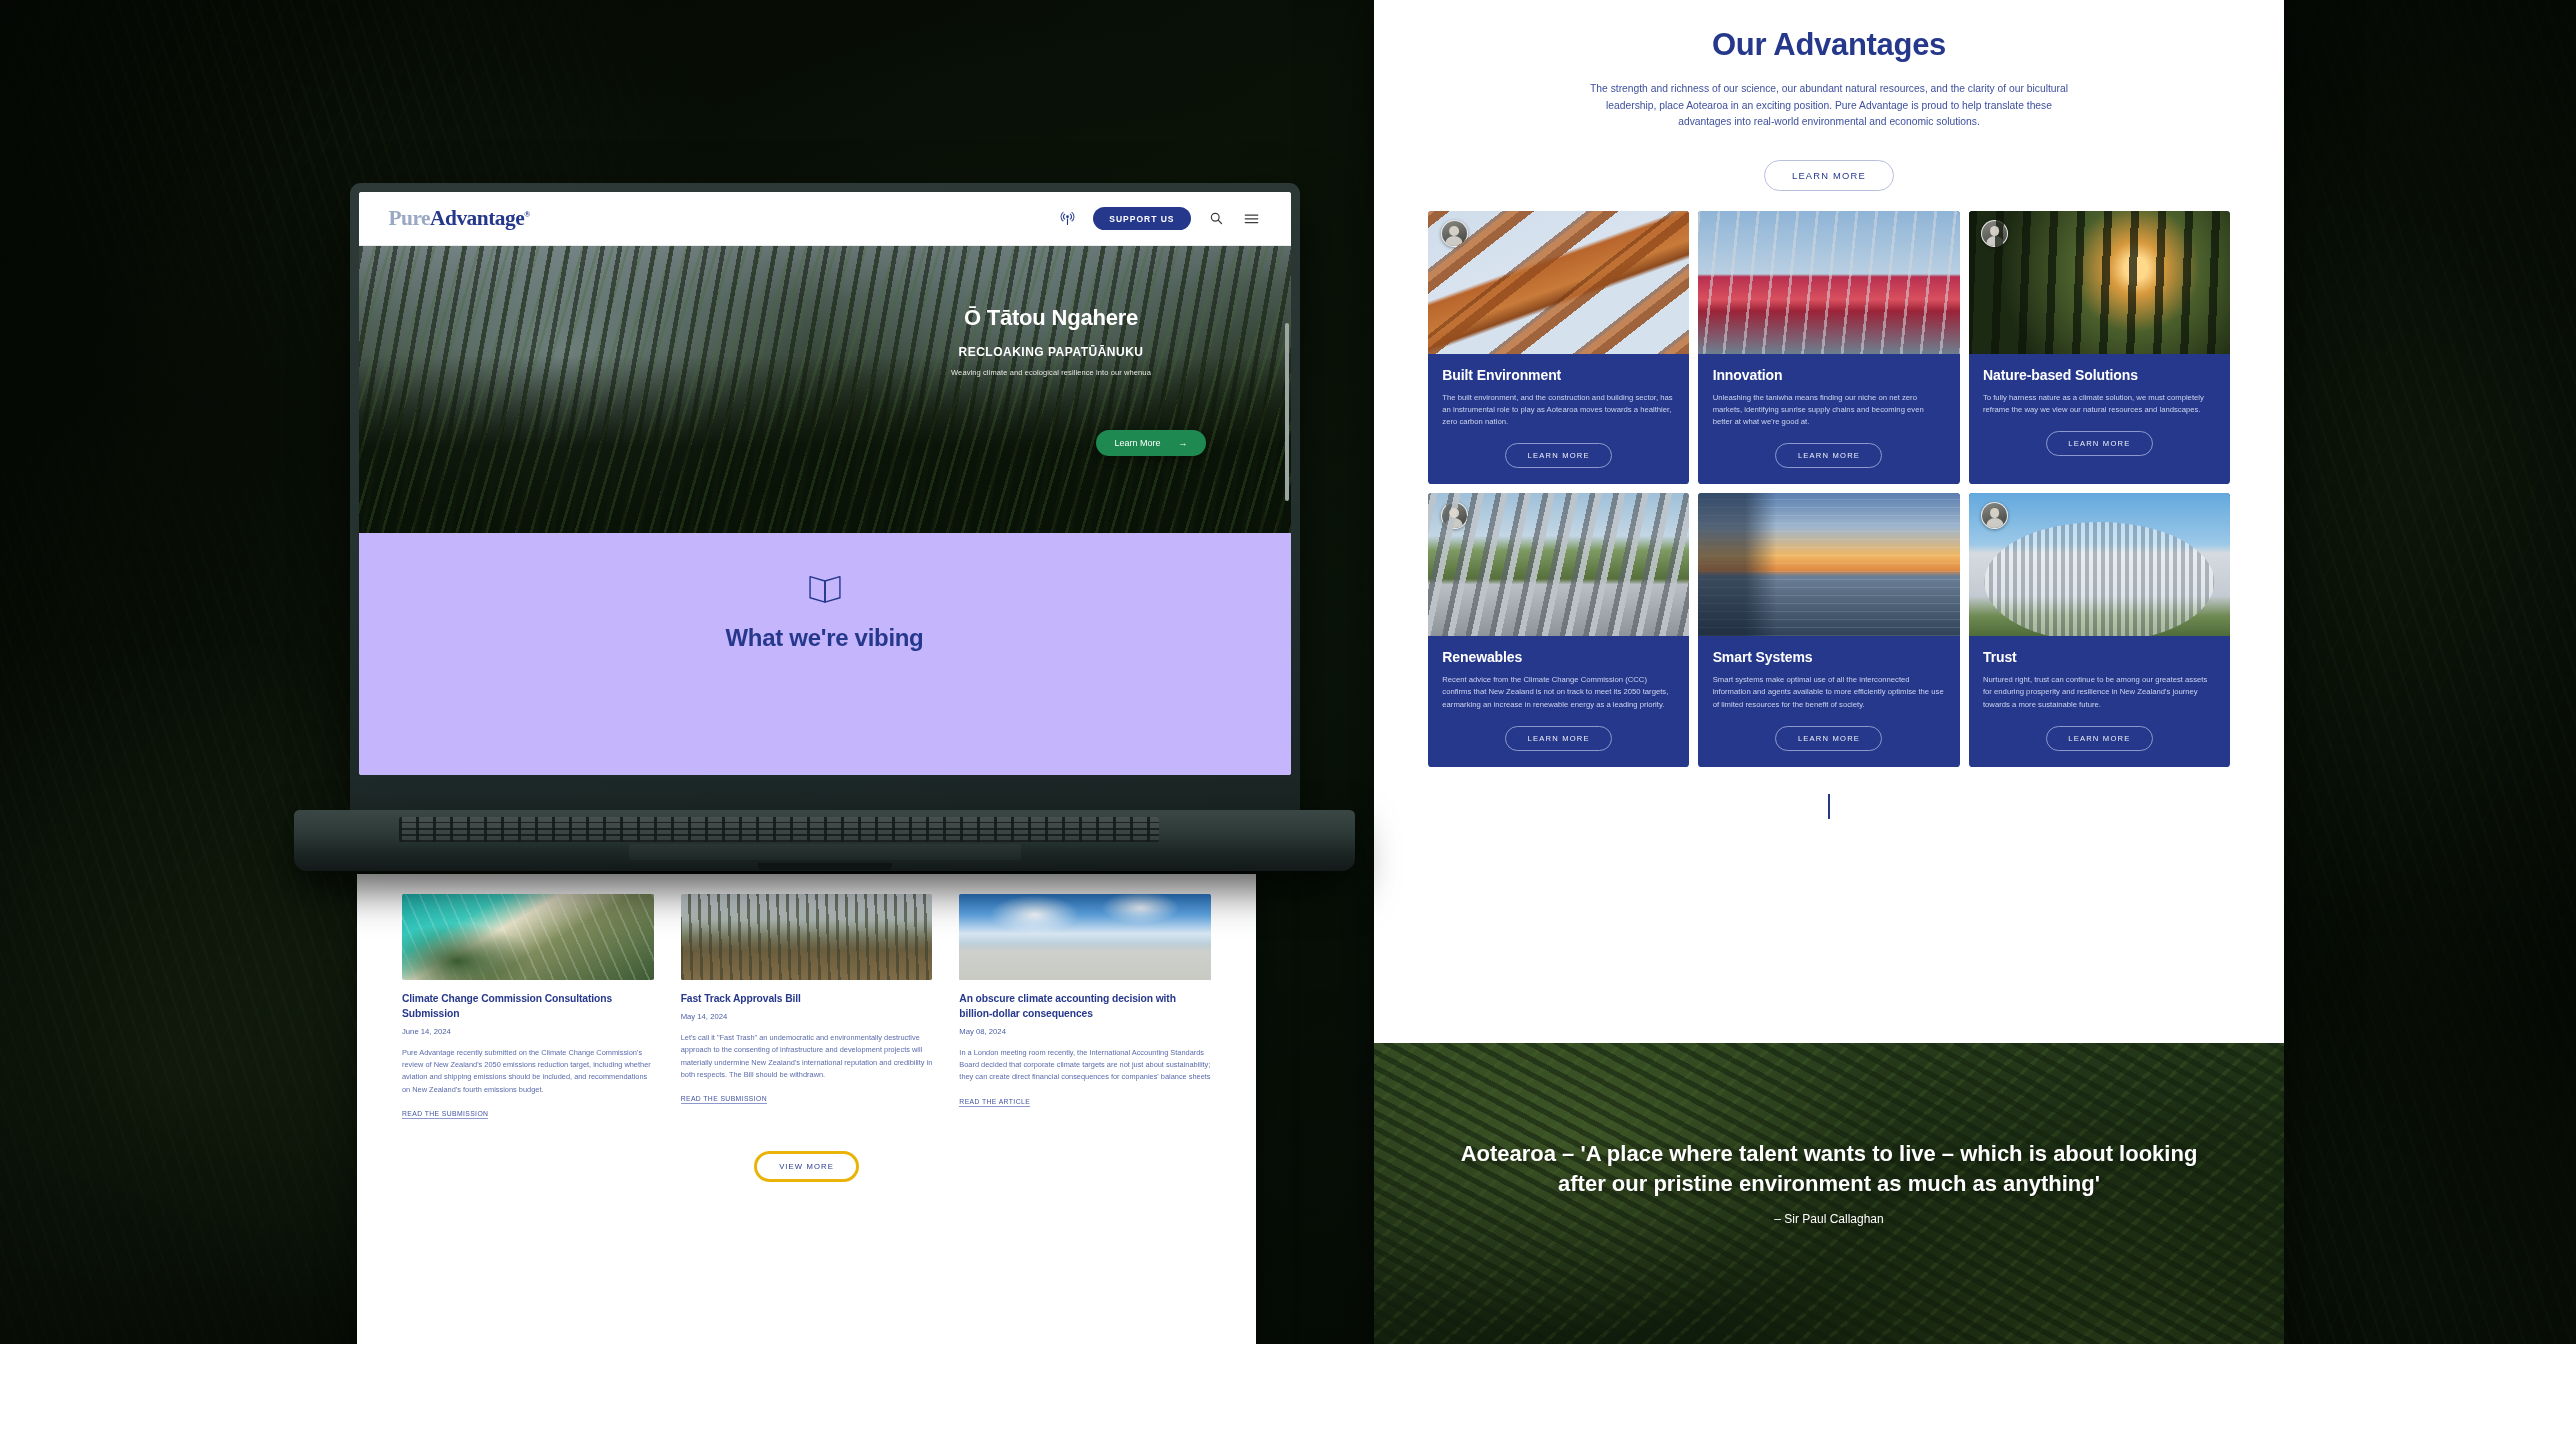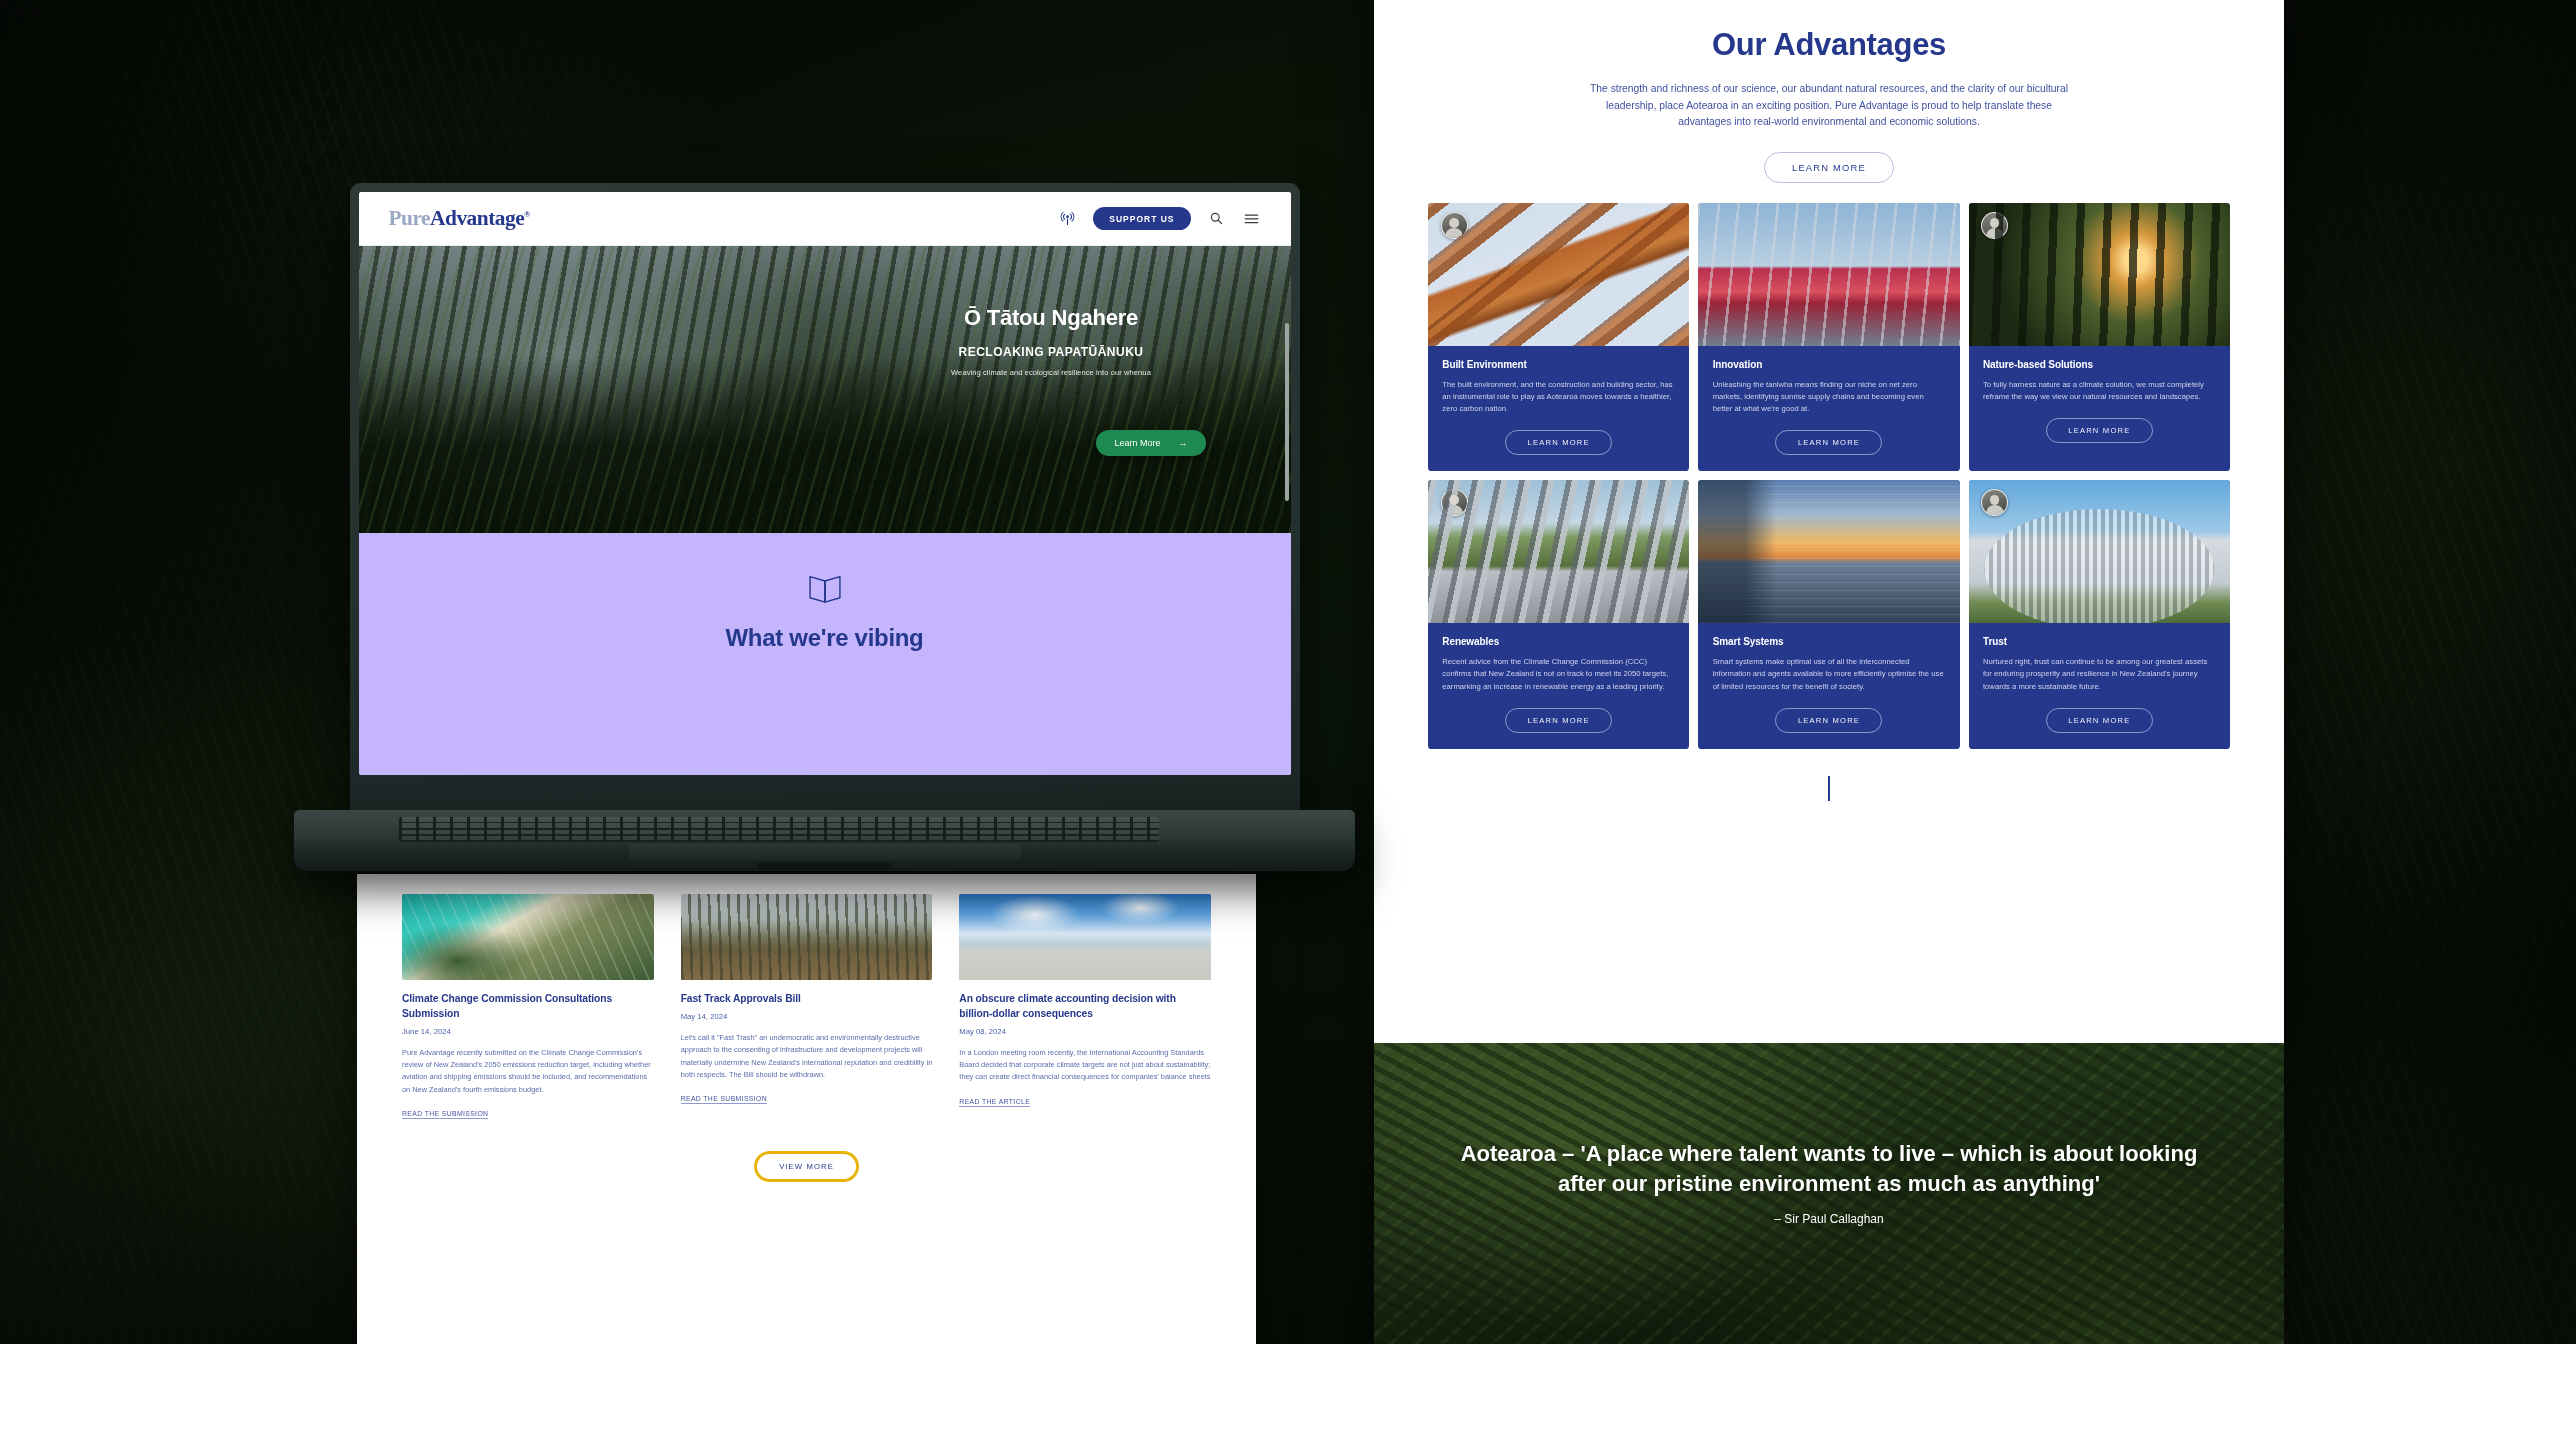--- a/index.html
+++ b/index.html
@@ -53,40 +53,40 @@
     box-shadow: 0 0 54px rgba(0,0,0,.55);
     overflow: hidden;
   }
   .adv-header { padding: 27px 54px 0; text-align: center; }
   .adv-title {
     font-size: 31px; font-weight: 700; color: #26388c;
     letter-spacing: -0.3px; margin-bottom: 18px;
   }
   .adv-sub {
     font-size: 10.3px; line-height: 1.62; color: #3d4f9e;
-    max-width: 500px; margin: 0 auto; font-weight: 400;
+    max-width: 500px; margin: 8px auto; font-weight: 400;
   }
   .btn-outline {
     display: inline-block; margin: 21.4px auto 0;
     border: 1.1px solid #b8c0dd; border-radius: 36px;
     padding: 9px 27px; font-size: 9.4px; letter-spacing: 1.2px;
     color: #26388c; background: #fff; font-weight: 500;
   }
 
   .adv-grid {
     display: grid; grid-template-columns: repeat(3, 1fr);
     gap: 9px; padding: 19.6px 54px 0;
   }
   .adv-card {
     background: #26388c; border-radius: 3.6px; overflow: hidden;
     position: relative; display: flex; flex-direction: column;
   }
   .adv-img { height: 143px; position: relative; }
   .adv-body { padding: 12.5px 14.3px 16px; }
-  .adv-h { font-size: 10px; font-weight: 700; color: #fff; margin-bottom: 9px; letter-spacing: -0.1px;}
+  .adv-h { font-size: 14px; font-weight: 700; color: #fff; margin-bottom: 9px; letter-spacing: -0.1px;}
   .adv-p { font-size: 7.7px; line-height: 1.62; color: #cdd4ee; }
   .adv-learn {
     display:block; margin: 14.3px auto 0; width: 107px; text-align: center;
     border: 0.9px solid #8d99cc; border-radius: 27px; padding: 7.1px 0;
     font-size: 7.6px; letter-spacing: 1.2px; color: #eef1fb;
   }
   .badge {
     position: absolute; left: 12.5px; top: 9px;
     width: 27px; height: 27px; border-radius: 50%;
     border: 1.8px solid rgba(255,255,255,.85);

